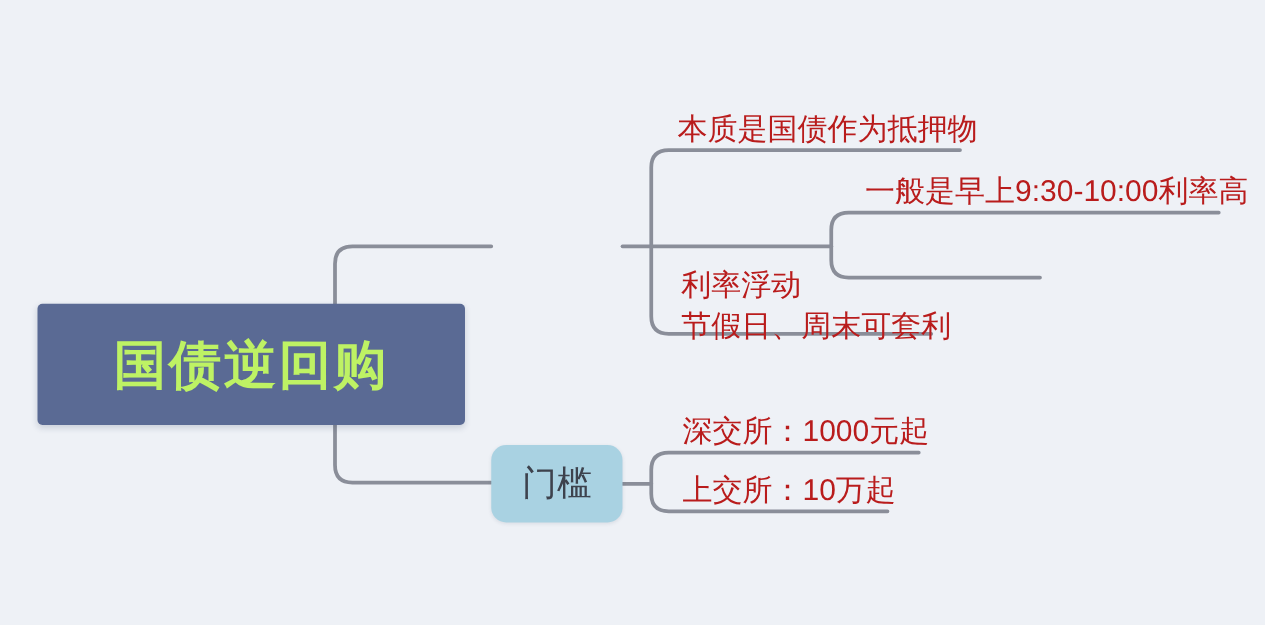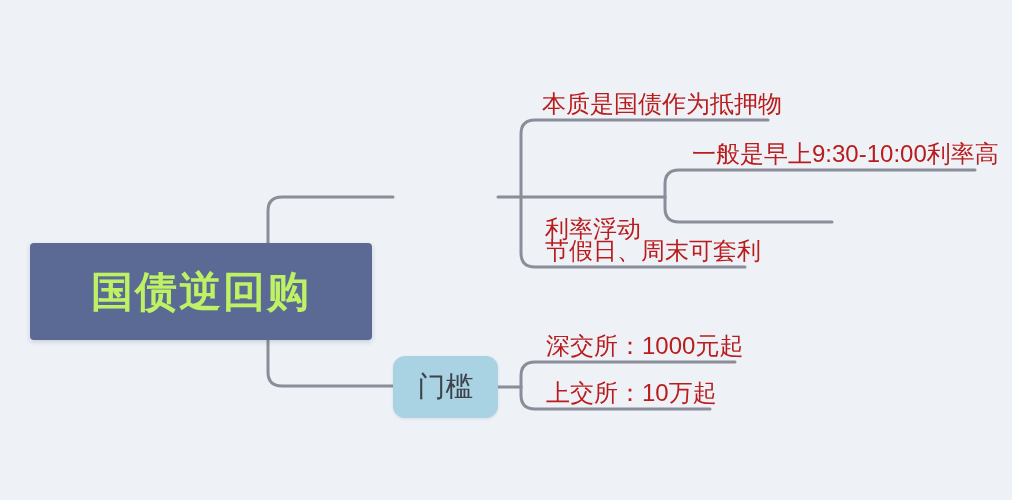--- a/index.html
+++ b/index.html
@@ -68,21 +68,21 @@
     line-height: 28px;
     color: #b91c1c;
     white-space: nowrap;
     cursor: pointer;
     text-align: right;
   }
   .leaf-essence  { left: 542px; top: 90px;  }
   .leaf-rate     { left: 545px; top: 167px; margin-top: 48px; }
   .leaf-morning  { left: 692px; top: 140px; }
   .leaf-holiday  { left: 692px; top: 192px; }
-  .leaf-weekend  { left: 545px; top: 237px; }
+  .leaf-weekend  { left: 545px; top: 248px; }
   .leaf-szse     { left: 546px; top: 332px; }
   .leaf-sse      { left: 546px; top: 379px; }
 </style>
 </head>
 <body>
 
 <div class="canvas">
 
   <svg class="connectors" viewBox="0 0 1012 500" xmlns="http://www.w3.org/2000/svg">
 

